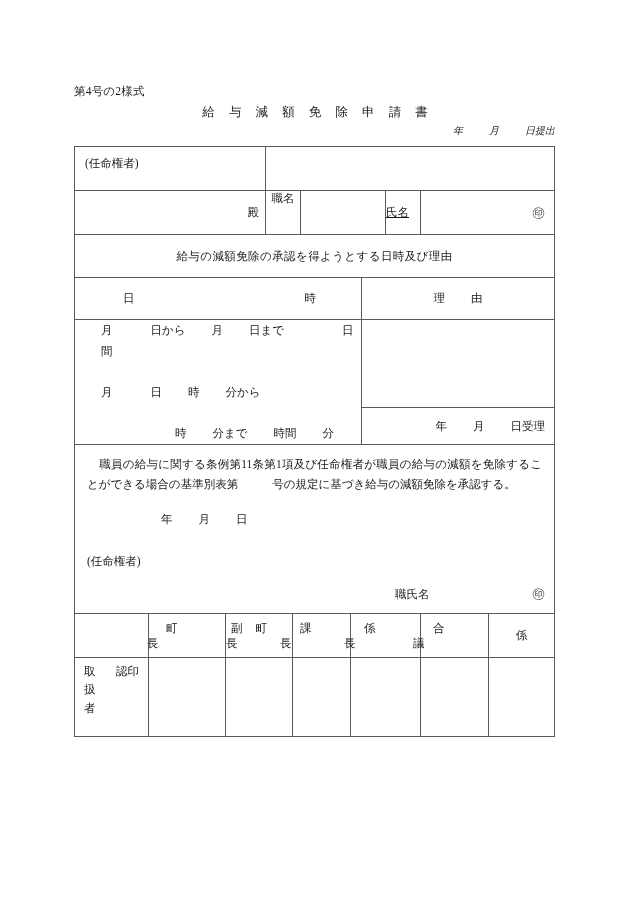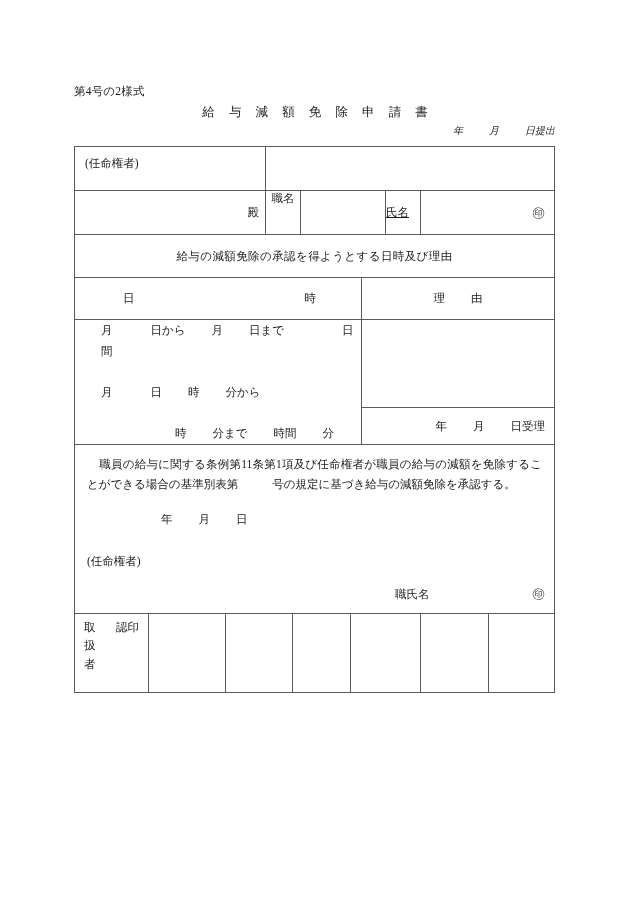--- a/index.html
+++ b/index.html
@@ -359,20 +359,29 @@
 
         <div class="approval-appointer">(任命権者)</div>
 
         <div class="approval-signature">
           <span class="sig-label">職氏名</span>
           <span class="seal">㊞</span>
         </div>
       </div>
     </div>
 
+    <div class="row r-stamp-head">
+      <div class="cell c-blank vline"></div>
+      <div class="cell stamp-col w-cho vline">町　長</div>
+      <div class="cell stamp-col w-fuku vline">副 町 長</div>
+      <div class="cell stamp-col w-ka vline">課　長</div>
+      <div class="cell stamp-col w-kakari vline">係　長</div>
+      <div class="cell stamp-col w-gogi vline">合　議</div>
+      <div class="cell stamp-col w-kakari2">係</div>
+    </div>
 
     <div class="row r-stamp-body last">
       <div class="cell c-handler vline">
         <div class="hl">
           <span>取 扱 者</span>
         </div>
         <div class="hl">
           <span>認</span>
           <span>印</span>
         </div>

